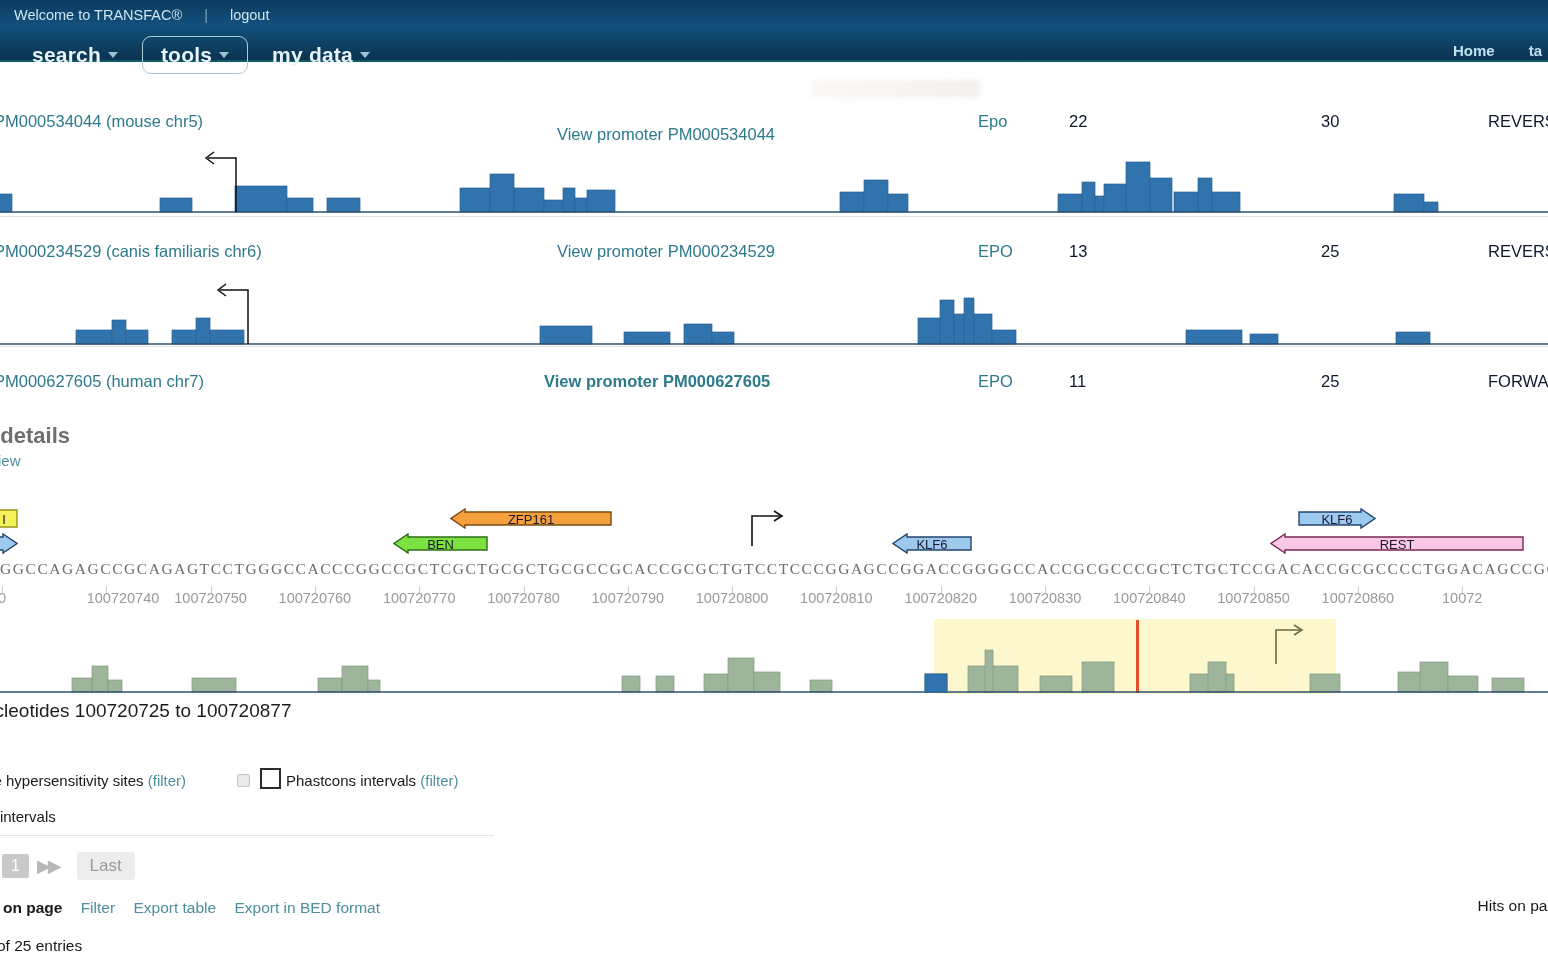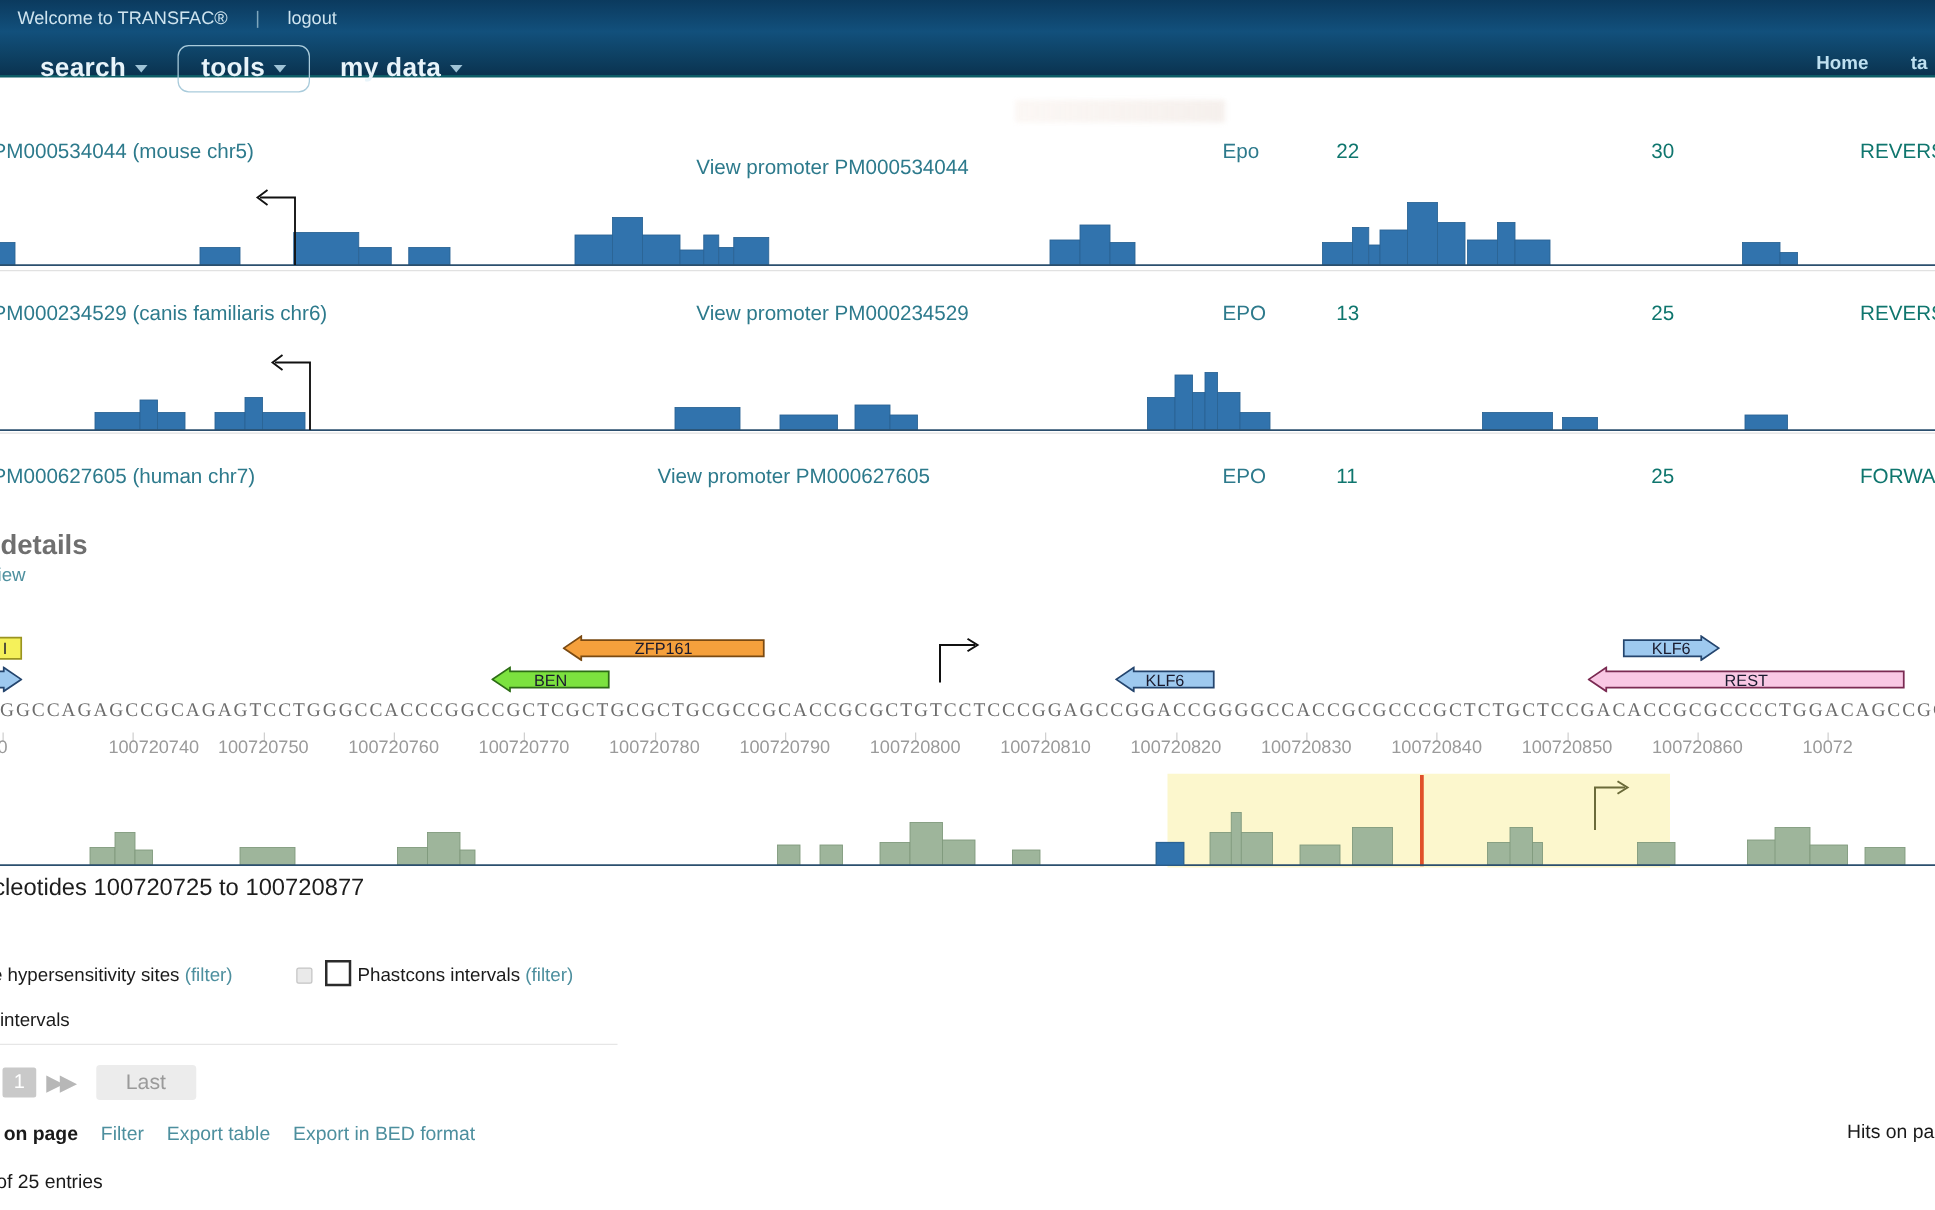--- a/index.html
+++ b/index.html
@@ -66,21 +66,21 @@
     background: linear-gradient(90deg, rgba(250,244,240,.9), rgba(238,228,222,.75));
     filter: blur(2px); opacity: .75;
   }
   .sortmark { font-size: 12px; }
 
   .row-line {
     position: absolute; left: 0; width: 1548px; height: 1px; background: #e1e1e1;
   }
   .rowtext { position: absolute; font-size: 16.5px; white-space: nowrap; }
   .rowtext.link { color: #2d7a8c; }
-  .rowtext.plain { color: #0f766e; }
+  .rowtext.plain { color: #0f172a; }
   .rowtext.gene { color: #2d7a8c; }
 
   
   .track { position: absolute; }
   .track svg { display: block; }
 
   
   .details-title {
     position: absolute; left: -18px; top: 423px;
     font-size: 22px; font-weight: bold; color: #6f6f6f; white-space: nowrap;
@@ -148,21 +148,21 @@
   .pg { position: absolute; top: 852px; height: 28px; display: flex; align-items: center; }
   .pg-num {
     background: #c9c9c9; color: #ffffff; font-size: 16px;
     padding: 3px 9px; border-radius: 2px;
   }
   .pg-next {
     margin-left: 8px; font-size: 18px; color: #b7b7b7; letter-spacing: -3px;
   }
   .pg-last {
     margin-left: 18px; background: #ececec; color: #9a9a9a;
-    font-size: 17px; padding: 4px 24px; border-radius: 3px;
+    font-size: 17px; padding: 4px 13px; border-radius: 3px;
   }
   .linkrow {
     position: absolute; top: 899px; font-size: 15.5px;
     color: #4d8f9e; white-space: nowrap;
   }
   .linkrow .a { color: #4d8f9e; margin-right: 14px; }
   .linkrow .a.first { color: #1a1a1a; font-weight: bold; }
   .entries {
     position: absolute; left: -16px; top: 937px; font-size: 15.5px; color: #1a1a1a;
     white-space: nowrap;
@@ -285,21 +285,21 @@
       </svg>
       <svg width="1548" height="76" style="position: absolute; left: 0px; top: 0px;">
         <path d="M248,72 L248,18 L220,18" stroke="#111" stroke-width="1.5" fill="none"></path>
         <path d="M226,12 L218,18 L226,24" stroke="#111" stroke-width="1.5" fill="none"></path>
       </svg>
     </div>
   <div class="row-line" style="top:346px;"></div>
 
   <div>
     <div class="rowtext link" style="left:-6px;  top:372px;">PM000627605 (human chr7)</div>
-    <div class="rowtext link" style="left:526px; top:372px;">View promoter PM000627605</div>
+    <div class="rowtext link" style="left:544px; top:372px;font-weight:bold;">View promoter PM000627605</div>
     <div class="rowtext gene" style="left:978px; top:372px;">EPO</div>
     <div class="rowtext plain" style="left:1069px;top:372px;">11</div>
     <div class="rowtext plain" style="left:1321px;top:372px;">25</div>
     <div class="rowtext plain" style="left:1488px;top:372px;">FORWA</div>
   </div>
 
   <div class="details-title">e details</div>
   <div class="details-sub">e view</div>
 
   <div id="features">

